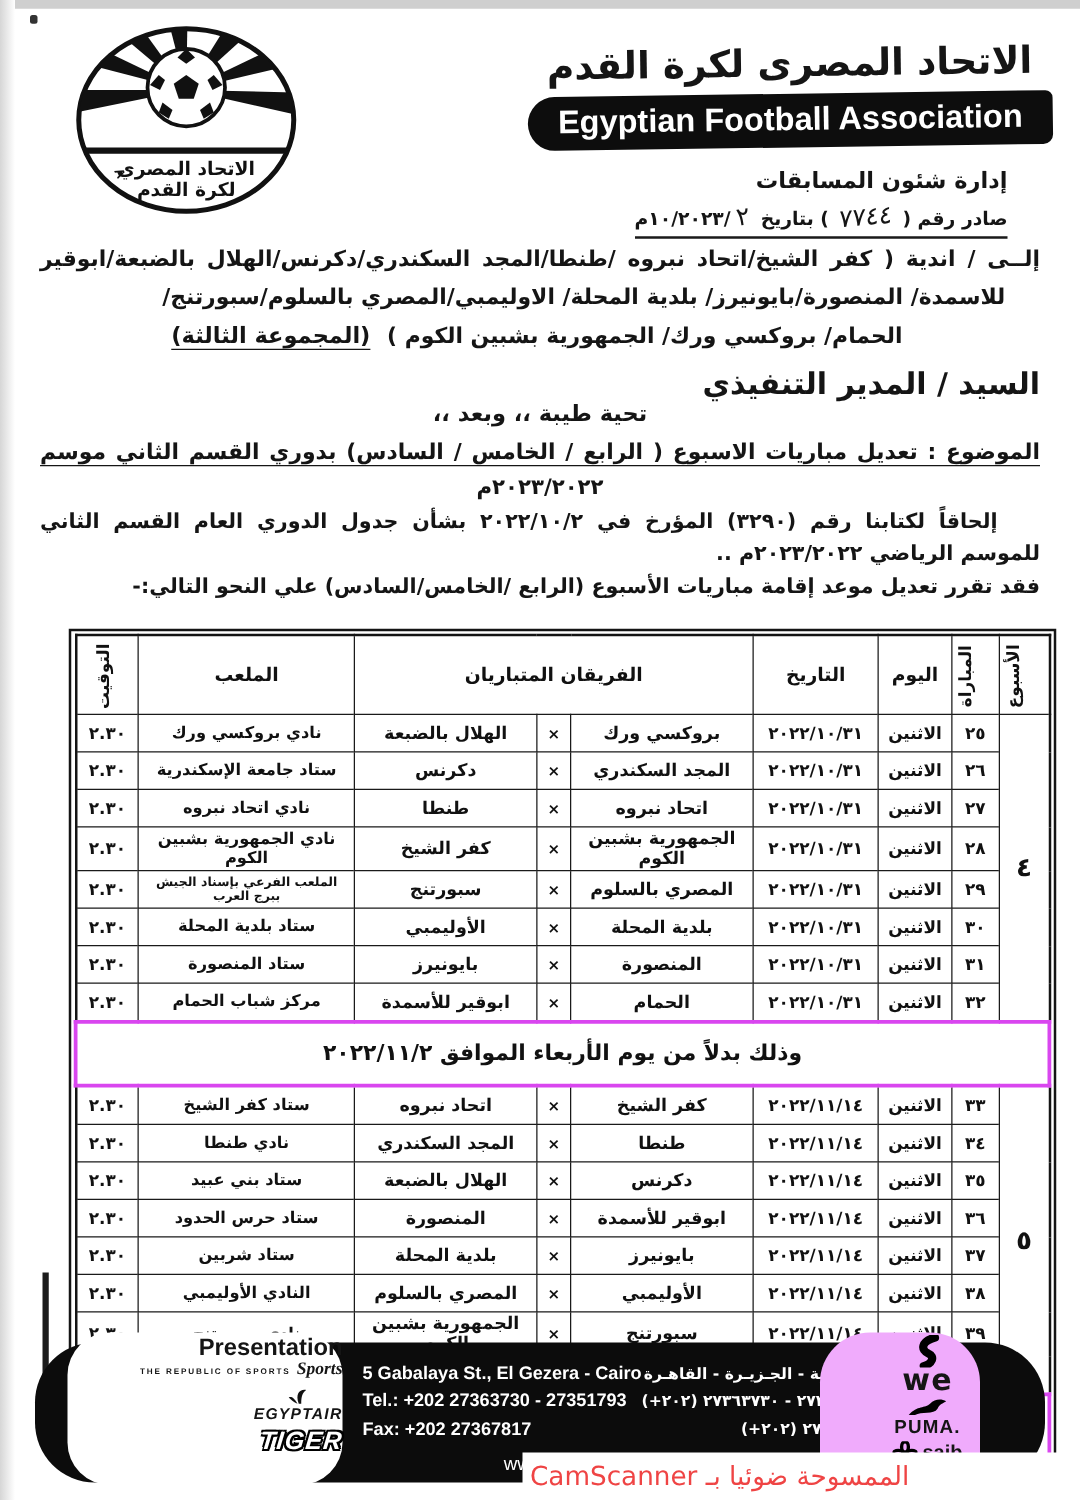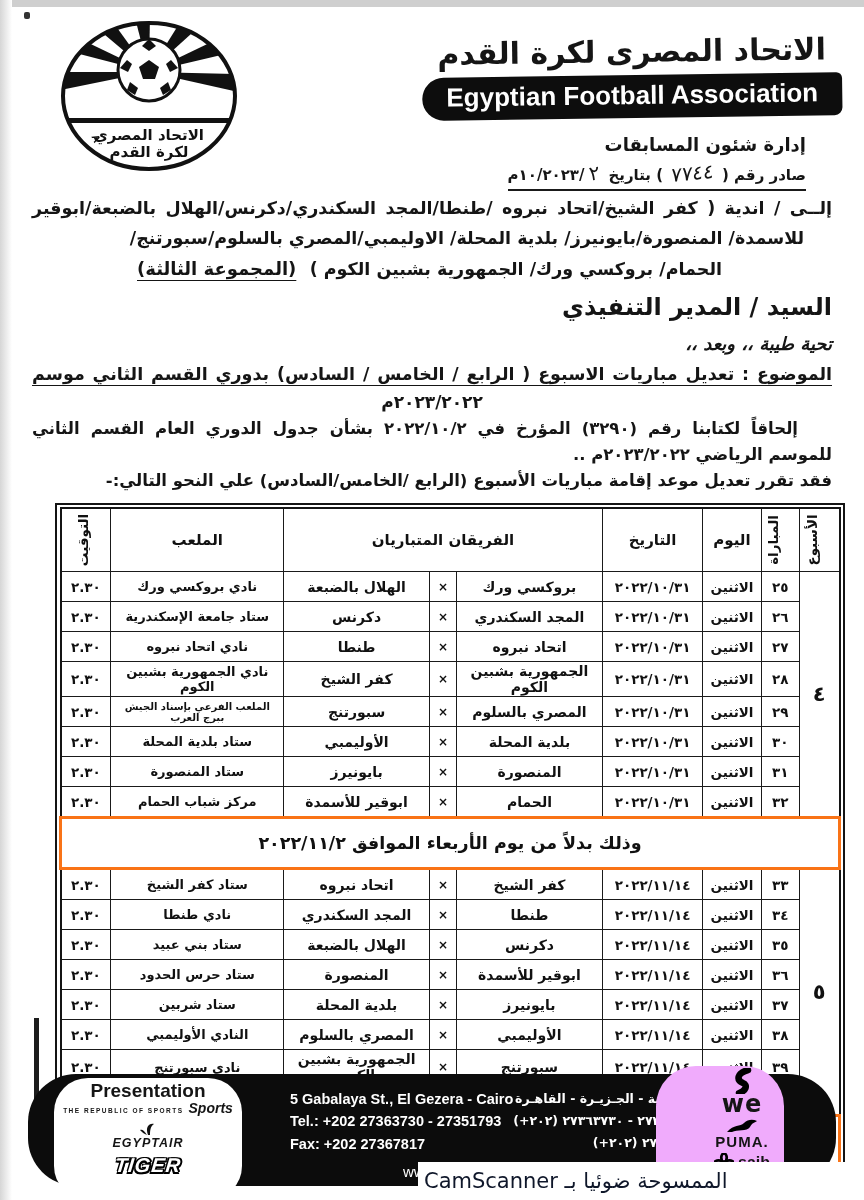--- a/index.html
+++ b/index.html
@@ -27,21 +27,21 @@
   .hand-day{display:inline-block;font-weight:400;font-size:20px;transform:rotate(-8deg);padding:0 4px;}
 
   
   .letter{position:absolute;right:32px;left:32px;top:198px;font-weight:700;}
   .to1{font-size:17.5px;text-align:justify;text-align-last:justify;}
   .to2{font-size:17.5px;text-align:center;margin-top:10px;padding-left:70px;}
   .to3row{display:flex;justify-content:space-between;align-items:baseline;margin-top:10px;}
   .to3{font-size:17.5px;margin-right:110px;}
   .group{font-size:18px;text-decoration:underline;text-underline-offset:5px;margin-left:105px;}
   .attention{font-size:24px;margin-top:14px;text-align:right;}
-  .greeting{font-size:18px;font-style:italic;margin-top:12px;}
+  .greeting{font-size:18px;text-align:center;}
   .subject{font-size:17.5px;margin-top:10px;text-align:justify;text-align-last:justify;
            text-decoration:underline;text-underline-offset:5px;}
   .season{font-size:17px;text-align:center;margin-top:8px;}
   .bodyl{font-size:16.5px;font-weight:600;margin-top:7px;text-align:right;}
   .just{text-align:justify;text-align-last:justify;}
   .indent{text-indent:34px;}
 
   
   .table-frame{position:absolute;top:503px;right:19px;width:782px;border:2px solid #141414;
                padding:2px;background:#fff;}
@@ -49,31 +49,31 @@
   th,td{border:1.5px solid #1a1a1a;text-align:center;vertical-align:middle;
         font-weight:700;color:#111;overflow:hidden;}
   th{font-size:15px;height:60px;}
   .vert-inner{display:inline-block;transform:rotate(-90deg);white-space:nowrap;font-size:13.5px;}
   td{font-size:13.5px;height:27px;padding:1px 3px;}
   td.team{font-size:14px;}
   td.vs{font-size:12px;}
   td.stad{font-size:13px;}
   td.stad.small{font-size:10px;}
   td.wk{font-size:21px;}
-  td.note{font-size:17.5px;height:46px;border:3px solid #f97316;letter-spacing:0.5px;}
+  td.note{font-size:17.5px;height:46px;border:3px solid #d946ef;letter-spacing:0.5px;}
 
   
   .footer{position:absolute;left:28px;top:1066px;width:808px;height:122px;}
   .band-black{position:absolute;left:0;right:0;top:8px;bottom:2px;background:#0c0c0c;border-radius:48px;}
-  .inset-left{position:absolute;left:26px;top:0;width:188px;height:122px;background:#fff;border-radius:34px;
-              display:flex;flex-direction:column;align-items:center;justify-content:flex-start;padding-top:2px;box-sizing:border-box;margin-top:12px;}
+  .inset-left{position:absolute;left:26px;top:0;width:220px;height:122px;background:#fff;border-radius:34px;
+              display:flex;flex-direction:column;align-items:flex-start;justify-content:flex-start;padding-top:2px;box-sizing:border-box;}
   .pres-line1{font-size:19px;font-weight:800;font-family:"Liberation Sans",sans-serif;direction:ltr;letter-spacing:0;}
   .pres-line2{display:flex;align-items:baseline;gap:5px;direction:ltr;margin-top:-2px;}
   .pres-tag{font-size:6.5px;letter-spacing:1.5px;font-weight:700;font-family:"Liberation Sans",sans-serif;}
-  .pres-sports{font-size:14px;font-weight:800;font-style:italic;font-family:Liberation Sans, sans-serif;}
+  .pres-sports{font-size:14px;font-weight:800;font-style:italic;font-family:Liberation Serif, serif;}
   .egyptair{margin-top:6px;display:flex;flex-direction:column;align-items:center;direction:ltr;}
   .egyptair-text{font-size:12.5px;font-weight:800;font-style:italic;letter-spacing:1px;
                  font-family:"Liberation Sans",sans-serif;}
   .tiger-text{margin-top:4px;font-size:20px;font-weight:800;font-style:italic;letter-spacing:1px;
               font-family:"Liberation Sans",sans-serif;transform:skewX(-6deg);
               color:#fff;text-shadow:-1.5px -1.5px 0 #000,1.5px -1.5px 0 #000,-1.5px 1.5px 0 #000,
               1.5px 1.5px 0 #000,0 2px 0 #000,2px 0 0 #000;}
   .addr{position:absolute;left:262px;right:210px;top:22px;color:#fff;direction:ltr;}
   .addr-cols{display:flex;justify-content:space-between;}
   .addr-en{font-family:"Liberation Sans",sans-serif;font-size:14.5px;font-weight:700;line-height:1.55;white-space:nowrap;}
@@ -82,21 +82,21 @@
   .inset-right{position:absolute;right:52px;top:0;width:128px;height:122px;background:#f0abfc;
                border-radius:40px 40px 0 0;display:flex;flex-direction:column;align-items:center;
                justify-content:flex-start;padding-top:2px;box-sizing:border-box;direction:ltr;padding-left:44px;}
   .we-text{font-size:24px;font-weight:700;font-family:"DejaVu Sans",sans-serif;line-height:0.9;letter-spacing:1px;}
   .puma-row{display:flex;flex-direction:column;align-items:center;margin-top:2px;}
   .puma-text{font-size:15px;font-weight:800;letter-spacing:1px;font-family:"Liberation Sans",sans-serif;}
   .saib-row{display:flex;align-items:center;gap:4px;margin-top:3px;}
   .saib-text{font-size:16px;font-weight:600;font-family:"Liberation Sans",sans-serif;}
   .cam-strip{position:absolute;left:418px;top:1162px;width:446px;height:38px;background:#fff;
              display:flex;align-items:center;justify-content:flex-end;direction:rtl;
-             font-size:21px;color:#0f172a;font-weight:500;padding-left:6px;box-sizing:border-box;}
+             font-size:21px;color:#ef4444;font-weight:500;padding-left:6px;box-sizing:border-box;}
 </style>
 </head>
 <body>
 
 <div class="page">
   <div class="scan-top"></div>
   <div class="scan-left"></div>
   <div class="corner-mark"></div>
   <div class="artifact-line"></div>
 

